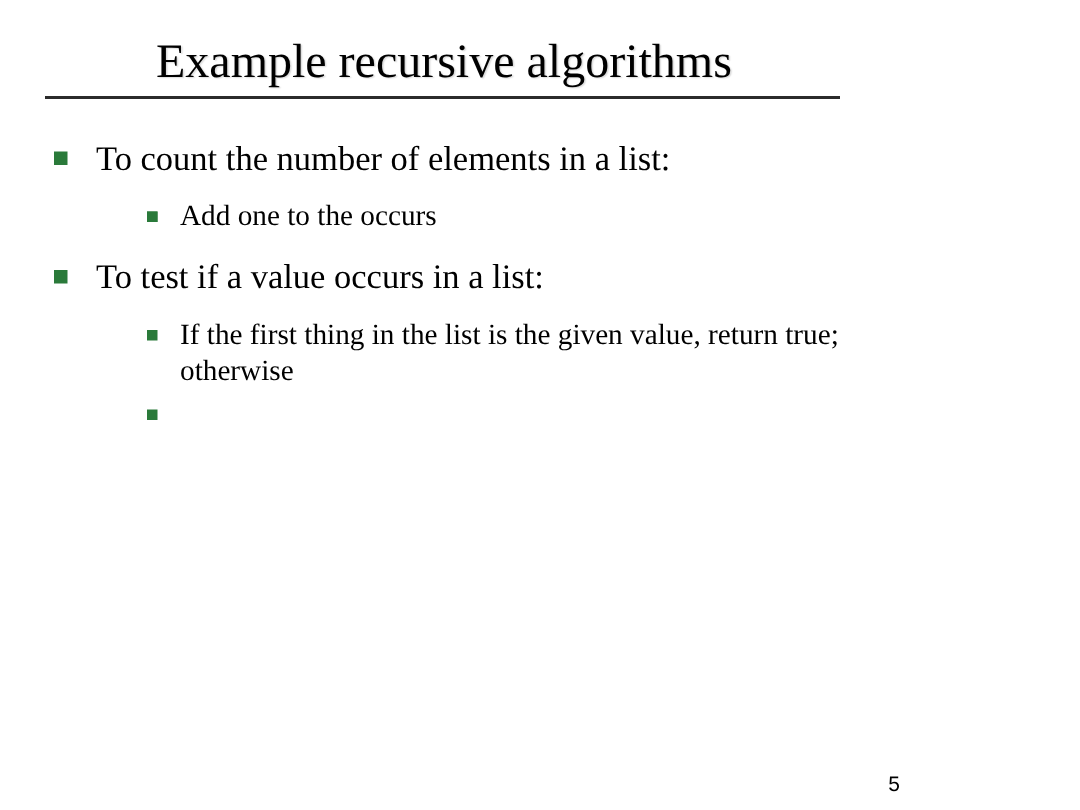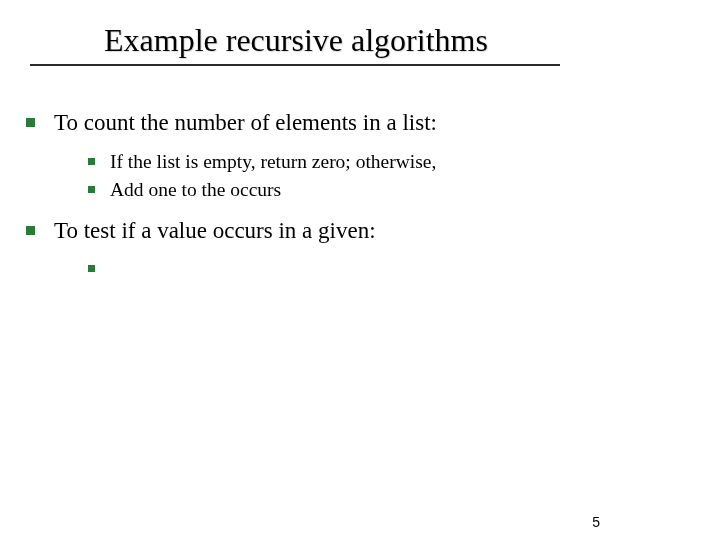--- a/index.html
+++ b/index.html
@@ -36,23 +36,22 @@
       rgba(0,0,0,0) 0px,
       rgba(0,0,0,0) 30px,
       #2b2b2b 30px,
       #2b2b2b 560px,
       rgba(0,0,0,0) 560px,
       rgba(0,0,0,0) 720px);
   }
   .body {
     position: absolute;
     top: 92px;
-    left: 26px;
+    left: 36px;
     right: 36px;
-    margin-top: 17px;
   }
   .lvl1 {
     font-size: 23px;
     line-height: 1.25;
     margin-bottom: 12px;
     padding-left: 28px;
     position: relative;
   }
   .lvl1 .bullet {
     position: absolute;
@@ -101,33 +100,36 @@
 
   <div class="body">
 
     <div class="lvl1">
       <span class="bullet"></span>
       <span>To count the number of elements in a list:</span>
     </div>
     <div class="sub">
       <div class="lvl2">
         <span class="bullet"></span>
-        <span>If the list is empty, return zero; otherwise,</span>
       </div>
       <div class="lvl2">
         <span class="bullet"></span>
         <span>Add one to the occurs</span>
       </div>
     </div>
 
     <div class="lvl1">
       <span class="bullet"></span>
-      <span>To test if a value occurs in a given:</span>
+      <span>To test if a value occurs in a list:</span>
     </div>
     <div class="sub">
+      <div class="lvl2">
+        <span class="bullet"></span>
+        <span>If the first thing in the list is the given value, return true; otherwise</span>
+      </div>
       <div class="lvl2">
         <span class="bullet"></span>
       </div>
     </div>
 
   </div>
 
   <div class="pagenum">5</div>
 
 </div>

